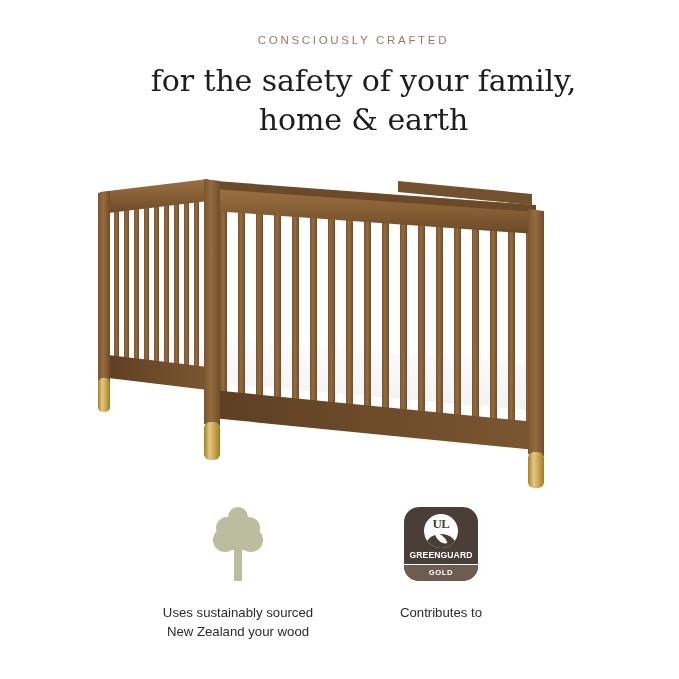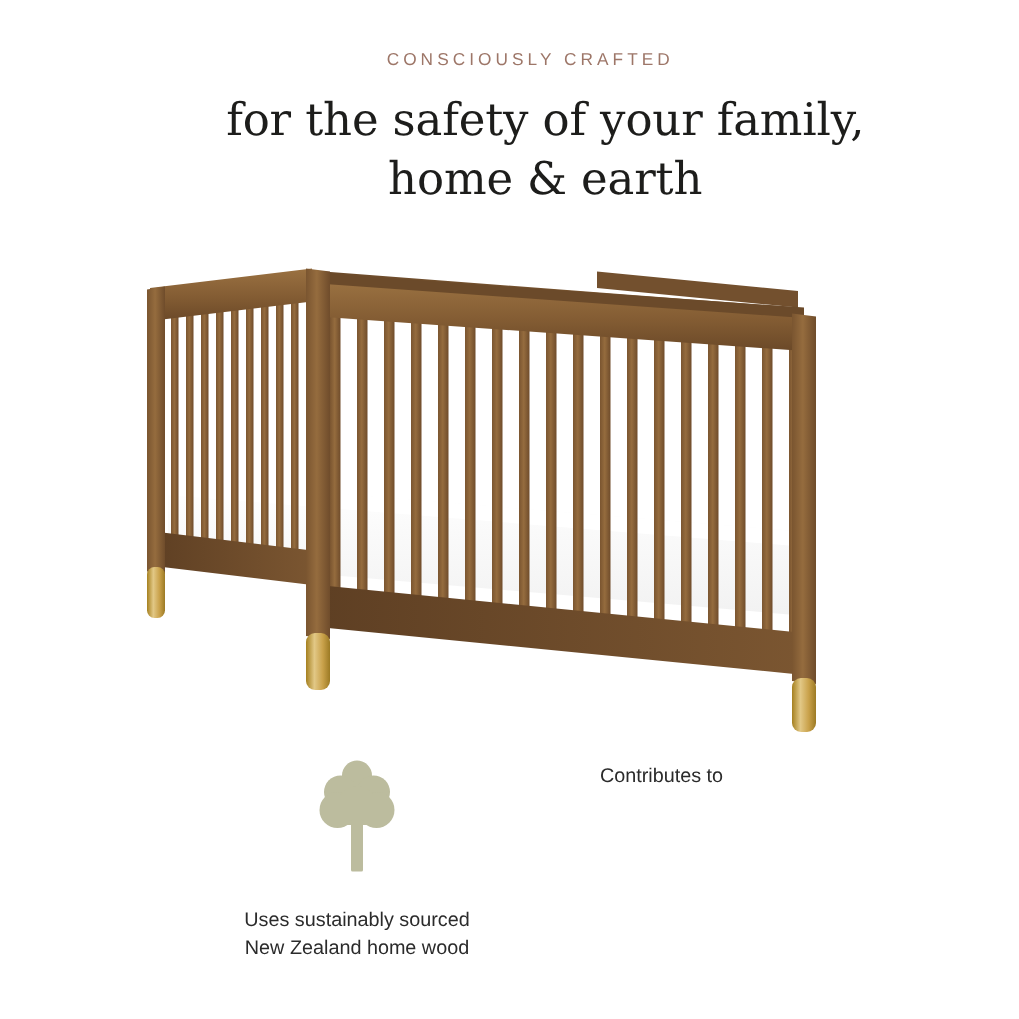--- a/index.html
+++ b/index.html
@@ -329,24 +329,37 @@
             <circle cx="18" cy="36" r="12"></circle>
             <circle cx="44" cy="36" r="12"></circle>
             <circle cx="31" cy="33" r="13"></circle>
             <rect x="16" y="26" width="30" height="20"></rect>
             <rect x="27" y="42" width="8" height="35" rx="1"></rect>
           </g>
         </svg>
       </div>
       <div class="feature-caption">
         <span class="line">Uses sustainably sourced</span>
-        <span class="line">New Zealand home wood</span>
+        <span class="line">New Zealand your wood</span>
       </div>
     </div>
 
     <div class="feature">
+      <div class="feature-icon">
+        <div class="gg-badge">
+          <div class="gg-ul">
+            <div class="gg-ul-text">UL</div>
+            <div class="gg-ul-arc"></div>
+            <div class="gg-ul-leaf"></div>
+          </div>
+          <div class="gg-word">GREENGUARD</div>
+          <div class="gg-gold-bar">
+            <span class="gg-gold-text">GOLD</span>
+          </div>
+        </div>
+      </div>
       <div class="feature-caption">
         <span class="line">Contributes to</span>
       </div>
     </div>
 
   </div>
 </div>
 
 </body></html>

